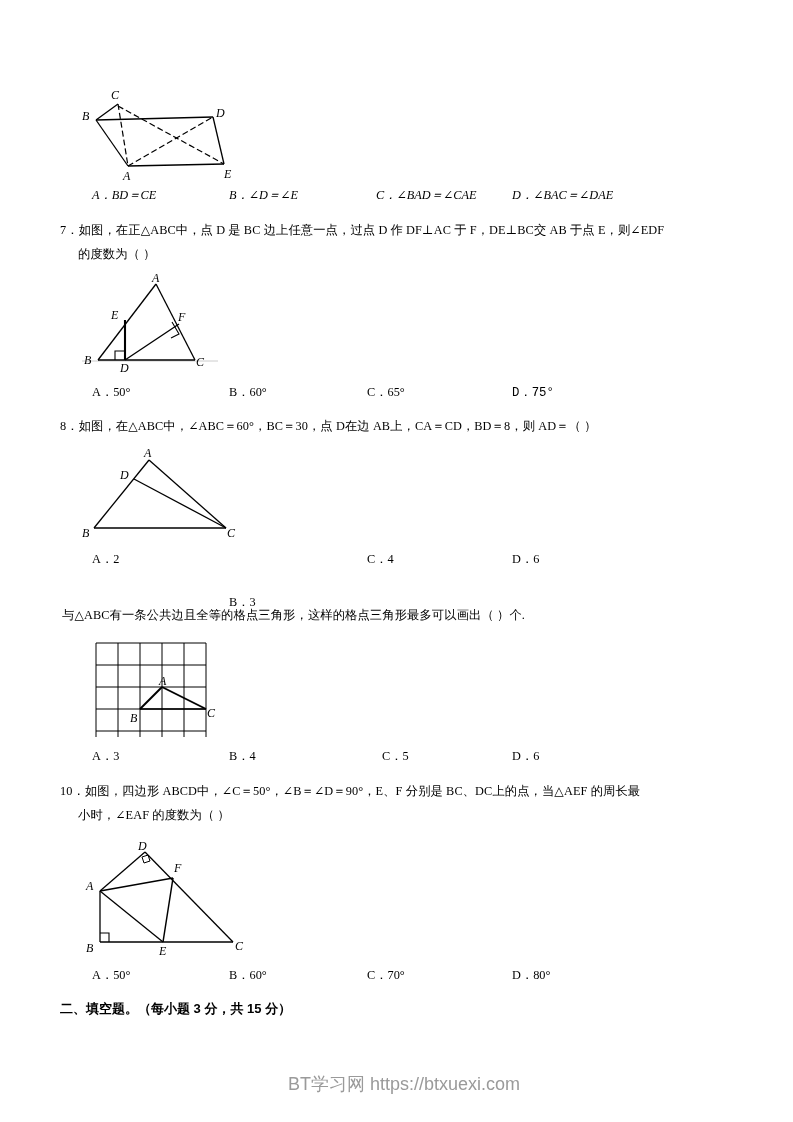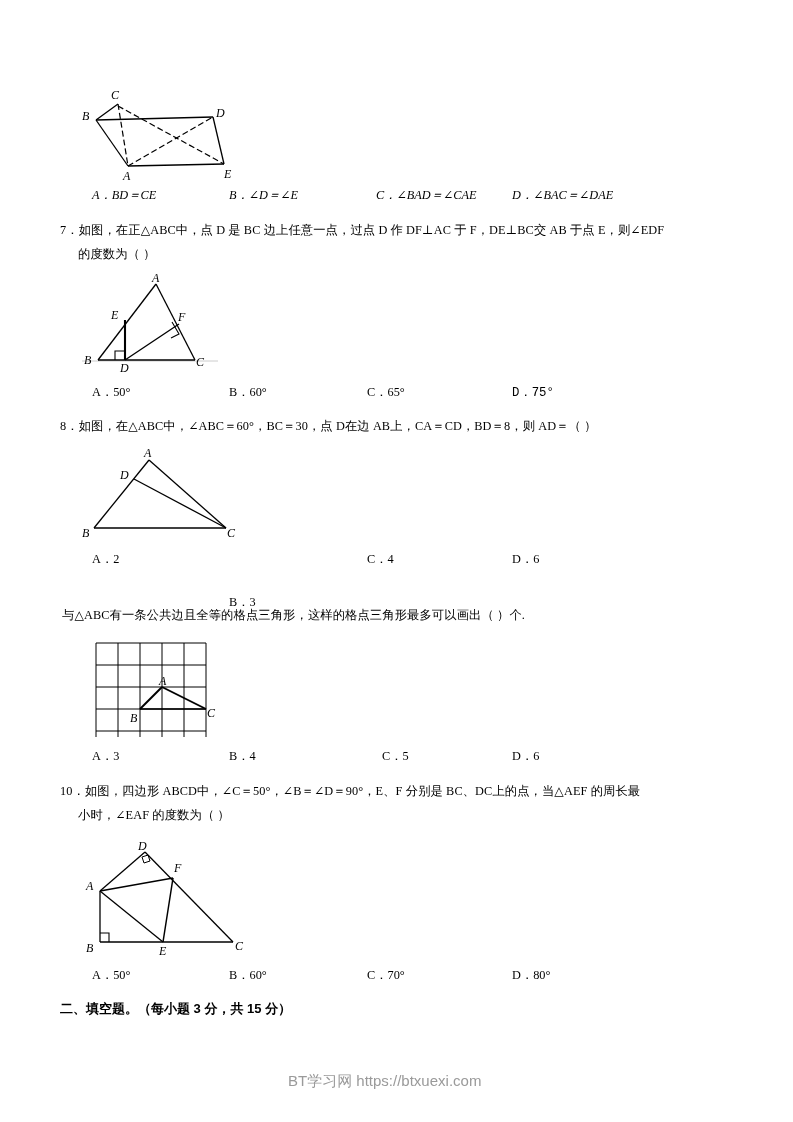--- a/index.html
+++ b/index.html
@@ -41,21 +41,21 @@
   .opt-it { font-style: italic; }
   .sec-head {
     position: absolute;
     font-size: 13px;
     font-weight: bold;
     white-space: nowrap;
     font-family: "Liberation Sans", sans-serif;
   }
   .footer {
     position: absolute;
-    font-size: 15px;
+    font-size: 18px;
     color: #9a9a9a;
     font-family: "Liberation Sans", sans-serif;
     white-space: nowrap;
   }
   svg { display: block; }
   .fig { position: absolute; }
   .lbl {
     font-family: "Liberation Serif", serif;
     font-style: italic;
     font-size: 12px;

